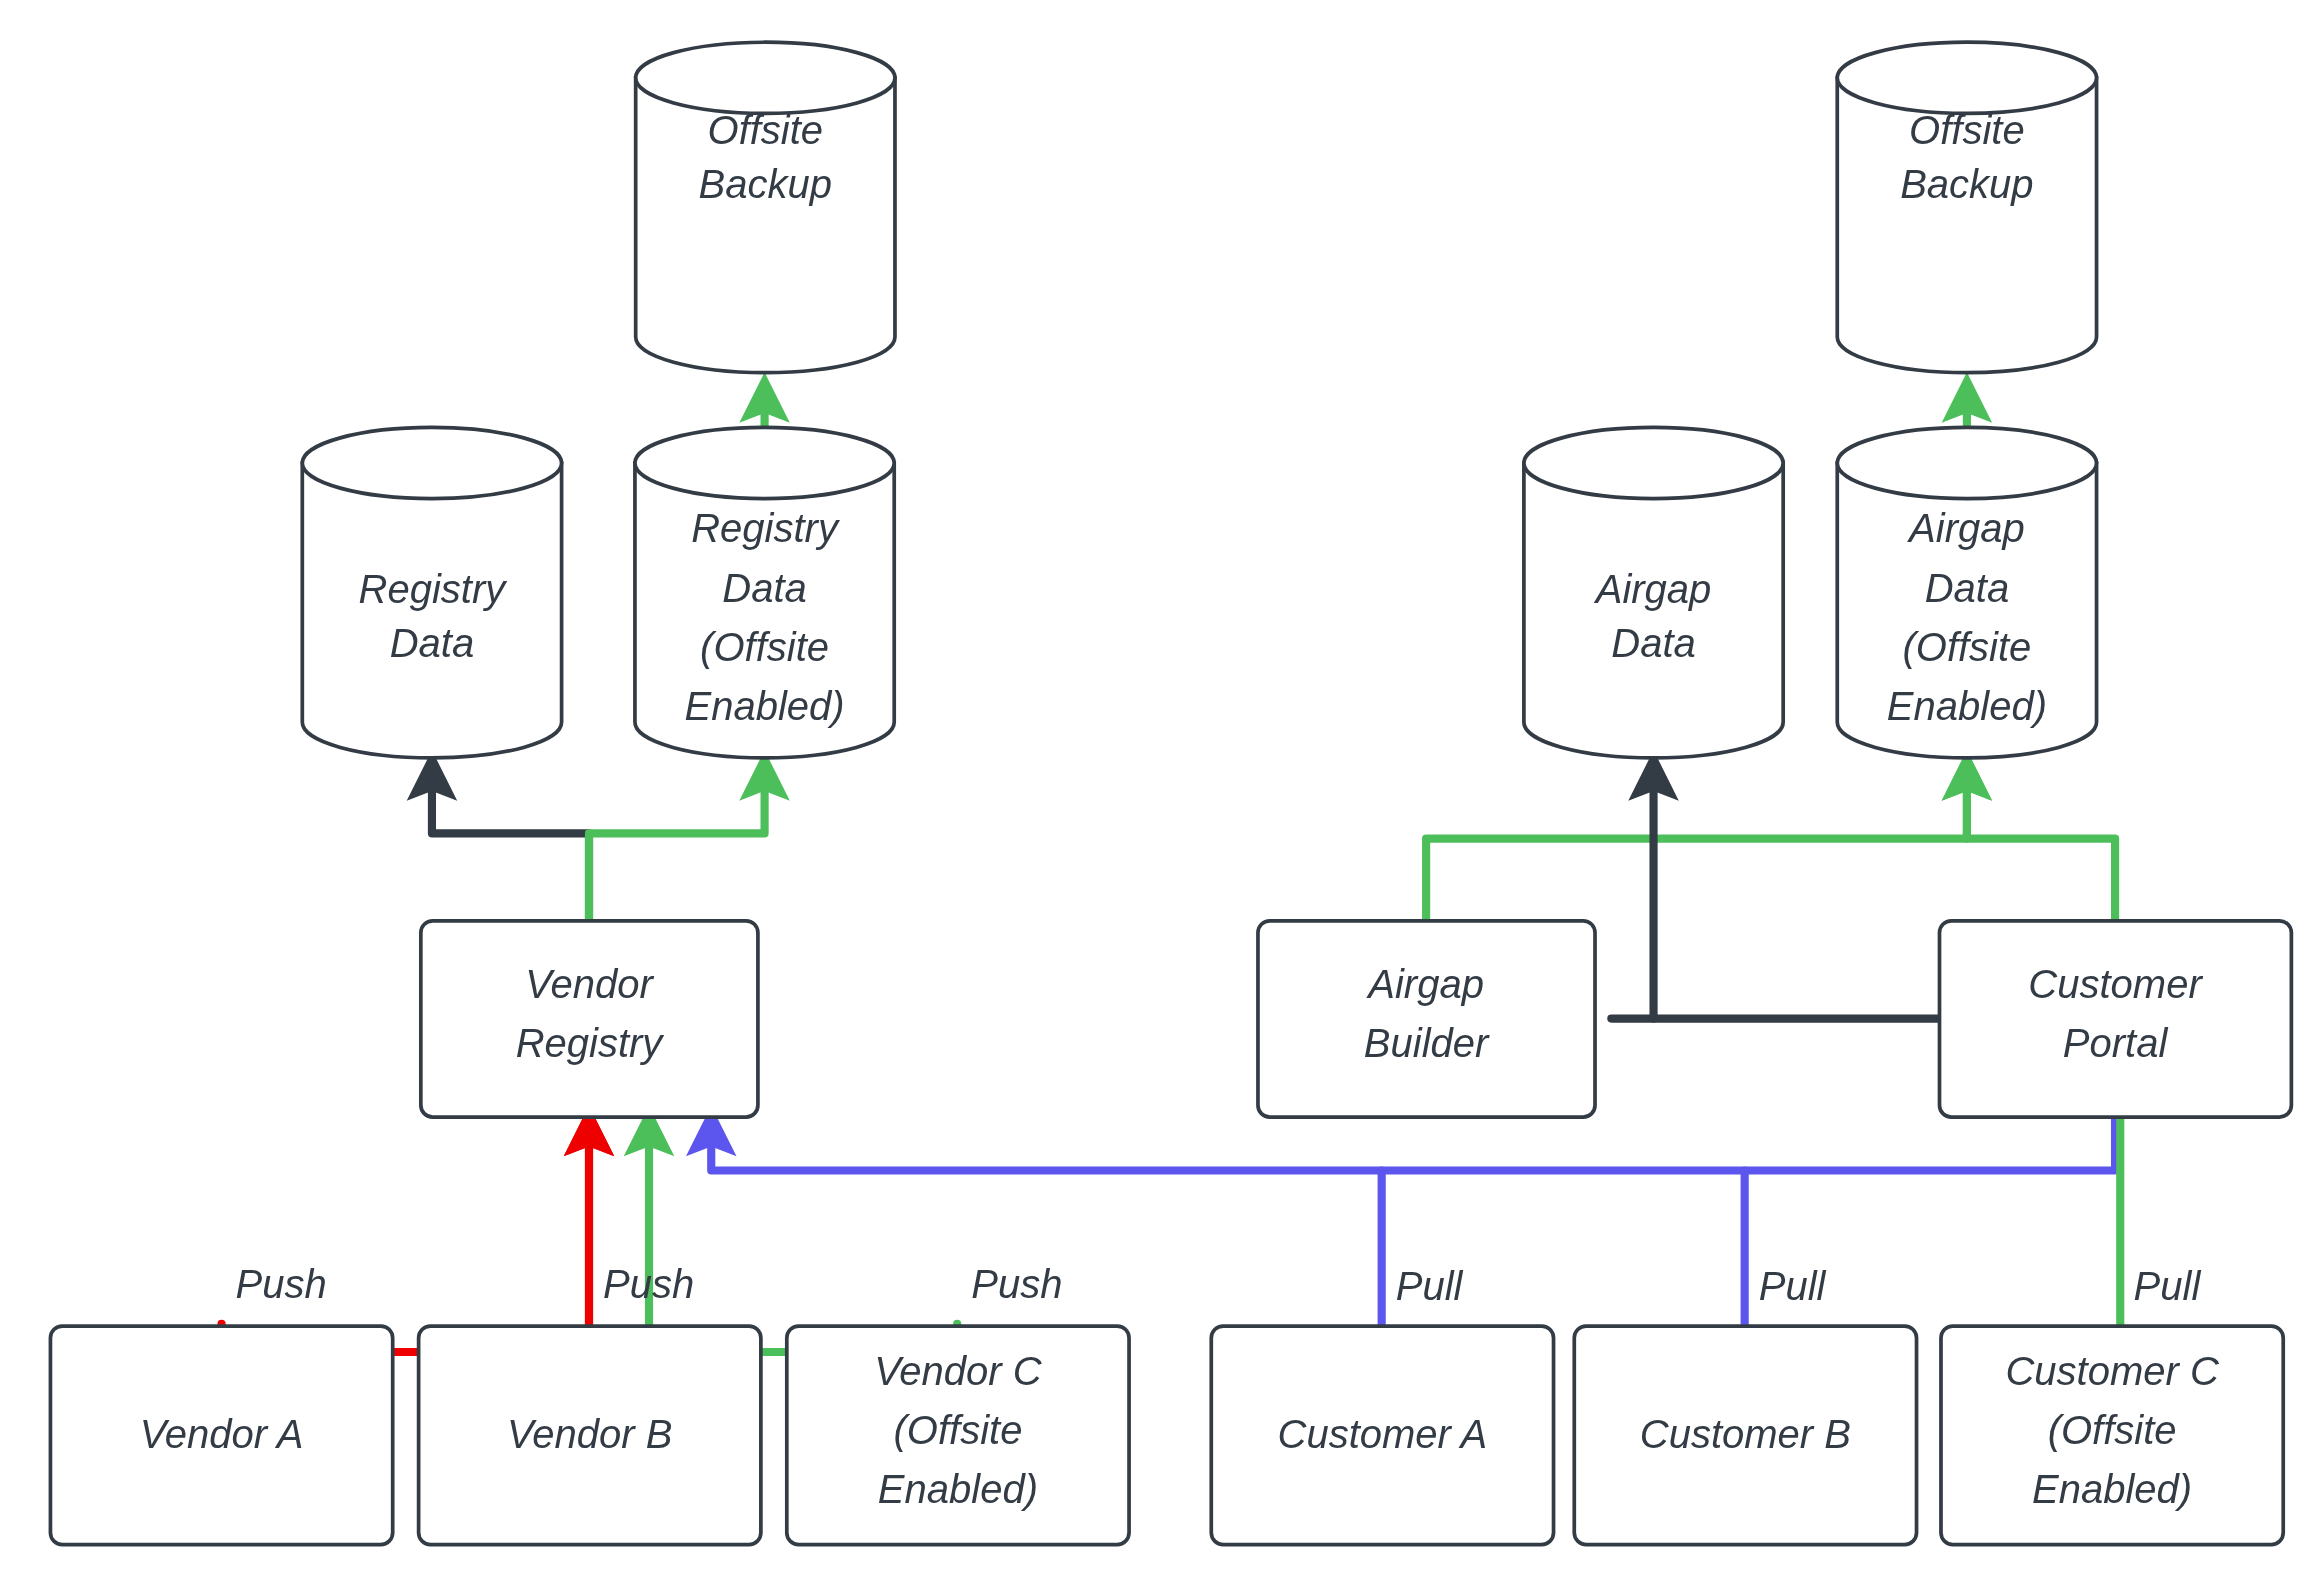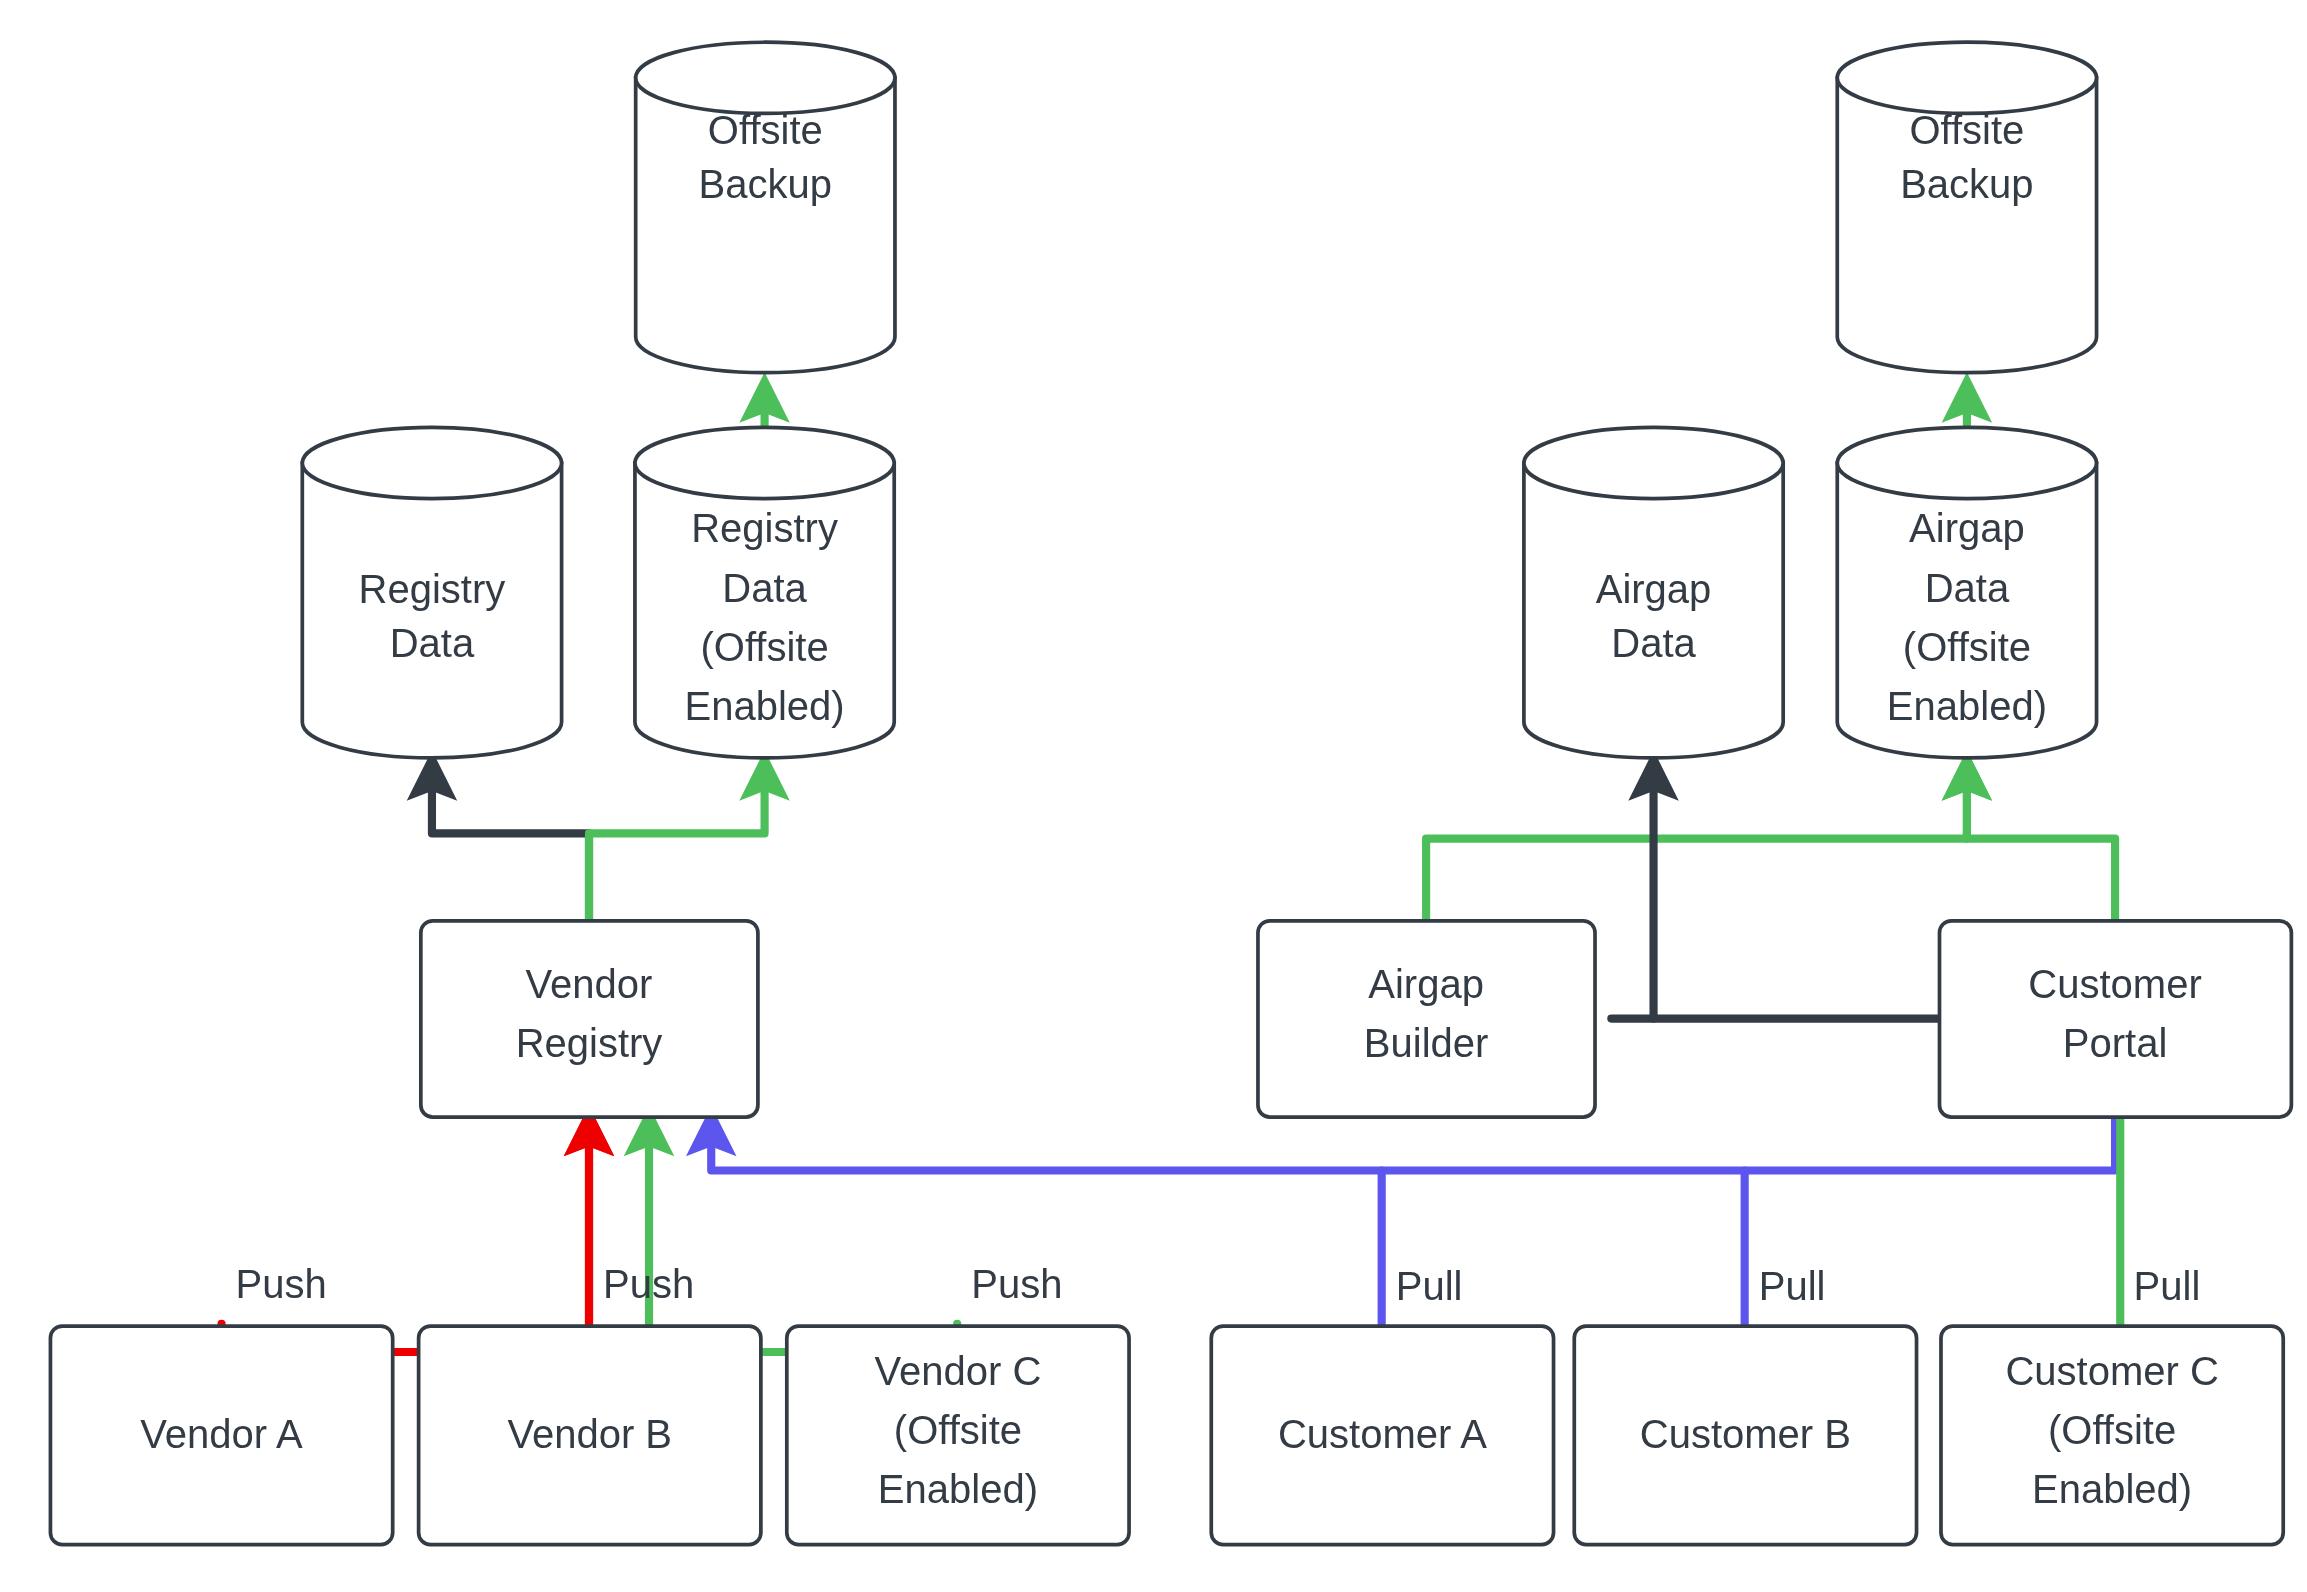--- a/index.html
+++ b/index.html
@@ -9,20 +9,21 @@
   }
   body {
     font-family: "Liberation Sans", sans-serif;
   }
   #canvas {
     position: relative;
     width: 2307px;
     height: 1592px;
     background: #ffffff;
     overflow: hidden;
+    font-style: italic;
   }
   #diagram-svg {
     position: absolute;
     left: 0;
     top: 0;
     width: 2307px;
     height: 1592px;
   }
   .node-label {
     fill: #333b45;

